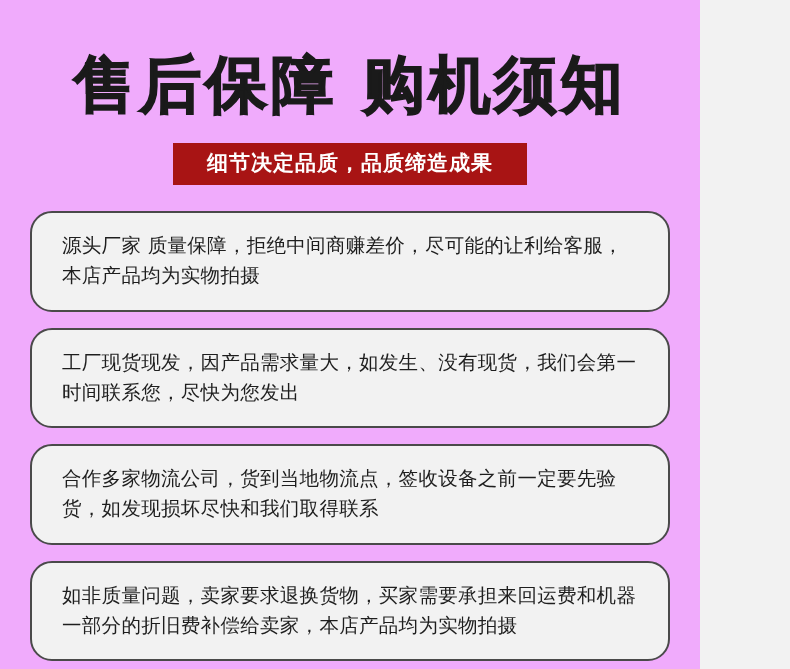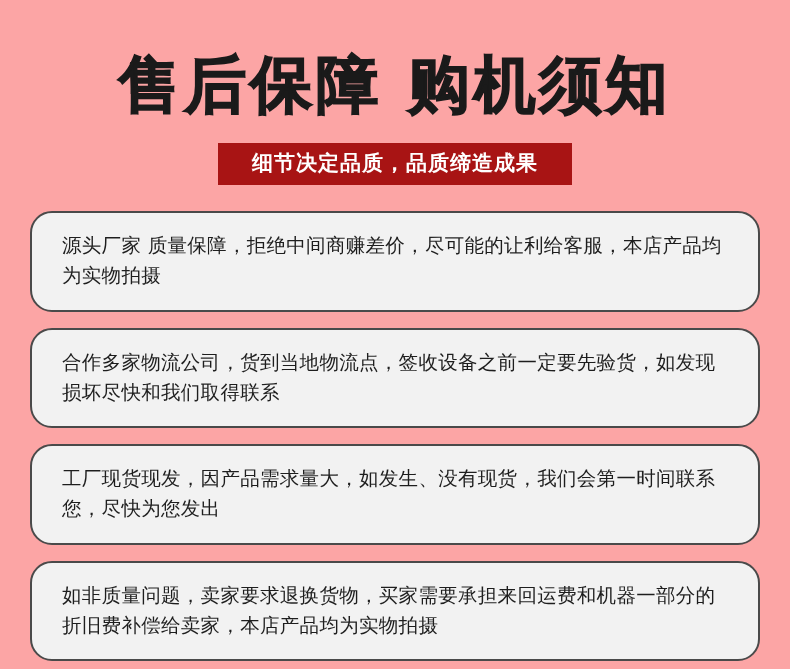--- a/index.html
+++ b/index.html
@@ -8,23 +8,23 @@
   }
   body {
     width: 790px;
     height: 669px;
     background: #f2f2f2;
     font-family: "Liberation Sans", sans-serif;
     overflow: hidden;
   }
   .page {
     position: relative;
-    width: 790px;
+    width: 700px;
     height: 669px;
-    background: #fca5a5;
+    background: #f0abfc;
     box-sizing: border-box;
   }
   .title {
     text-align: center;
     font-family: "DejaVu Sans", sans-serif;
     font-weight: bold;
     font-size: 62px;
     letter-spacing: 4px;
     color: #1a1a1a;
     margin: 0;
@@ -80,25 +80,25 @@
     <div class="subtitle">细节决定品质，品质缔造成果</div>
   </div>
 
   <div class="items">
 
     <div class="item">
       <div class="item-text">源头厂家 质量保障，拒绝中间商赚差价，尽可能的让利给客服，本店产品均为实物拍摄</div>
     </div>
 
     <div class="item">
-      <div class="item-text">合作多家物流公司，货到当地物流点，签收设备之前一定要先验货，如发现损坏尽快和我们取得联系</div>
+      <div class="item-text">工厂现货现发，因产品需求量大，如发生、没有现货，我们会第一时间联系您，尽快为您发出</div>
     </div>
 
     <div class="item">
-      <div class="item-text">工厂现货现发，因产品需求量大，如发生、没有现货，我们会第一时间联系您，尽快为您发出</div>
+      <div class="item-text">合作多家物流公司，货到当地物流点，签收设备之前一定要先验货，如发现损坏尽快和我们取得联系</div>
     </div>
 
     <div class="item">
       <div class="item-text">如非质量问题，卖家要求退换货物，买家需要承担来回运费和机器一部分的折旧费补偿给卖家，本店产品均为实物拍摄</div>
     </div>
 
   </div>
 </div>
 
 </body></html>

